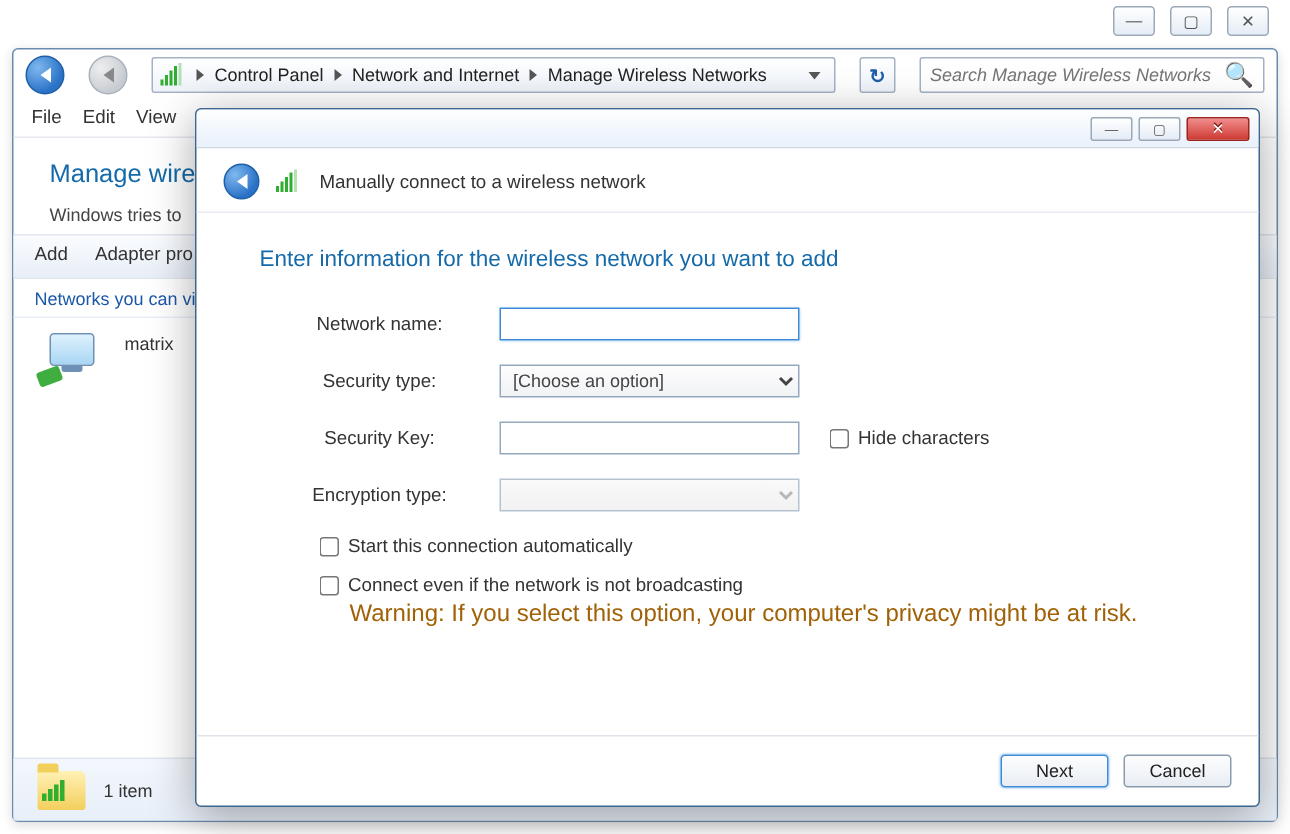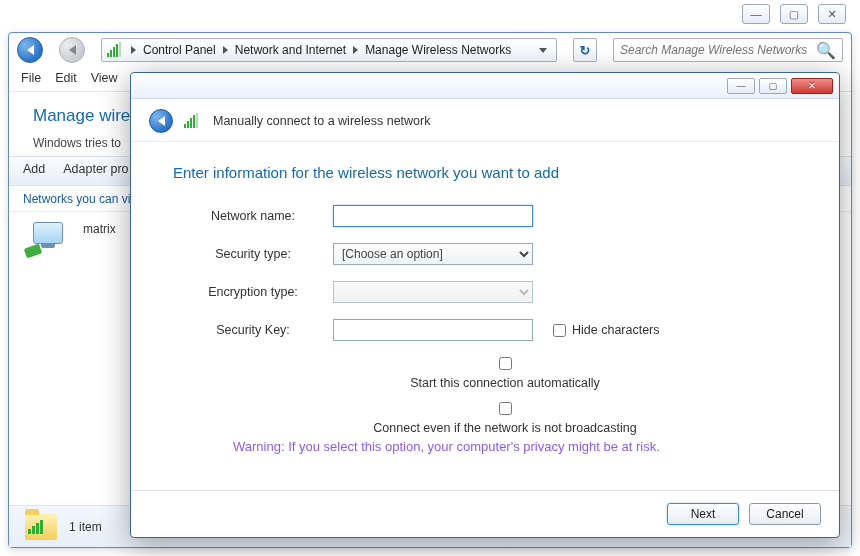--- a/index.html
+++ b/index.html
@@ -76,23 +76,23 @@
   .dlgbody{ flex:1; padding:22px 42px 0;}
   .dlgbody h2{ font-size:15px; font-weight:normal; color:#156aa9; margin-bottom:24px;}
   .formrow{ display:flex; align-items:center; margin-bottom:16px; font-size:12.5px; color:#333;}
   .formrow label{ width:160px;text-align:center;}
   .txt{ width:200px; height:22px; border:1px solid #95a9be; padding:0 4px; font-size:12.5px;}
   .txt.focus{ border-color:#3d8bd8; box-shadow:0 0 2px #8fc1ee;}
   select.sel{ width:200px; height:22px; border:1px solid #95a9be; font-size:12px; background:linear-gradient(#fdfdfe,#f1f2f4); color:#444; padding-left:4px;}
   select.sel:disabled{ color:#999; background:linear-gradient(#f8f8f8,#ededed);}
   .checkwrap{ display:flex; align-items:center; gap:6px; font-size:12.5px; color:#333;}
   .checkwrap.ml{ margin-left:20px;}
-  .checkwrap.mb{ margin-bottom:12px; margin-left:40px;flex-direction:column;}
+  .checkwrap.mb{ margin-bottom:12px; margin-left:40px;}
   .checkwrap input{ width:13px; height:13px;}
-  .warning{ font-size:13px; color:#8b5cf6; margin-left:60px;}
+  .warning{ font-size:16px; color:#a16207; margin-left:60px;}
   
   .dlgfooter{ border-top:1px solid #e0e4ea; padding:12px 18px; display:flex; justify-content:flex-end; gap:10px;}
   .btn{ min-width:72px; height:22px; border:1px solid #8a9cae; border-radius:3px; background:linear-gradient(#fdfdfe,#e8edf4); font-size:12px; color:#222; cursor:default;}
   .btn.primary{ border-color:#3d8bd8; box-shadow:0 0 2px #8fc1ee;}
 </style>
 </head>
 <body>
 
 <div class="explorer-topcontrols">
   <div class="wctrl">—</div>
@@ -193,31 +193,31 @@
       <label>Network name:</label>
       <input class="txt focus" value="" style="">
     </div>
     <div class="formrow">
       <label>Security type:</label>
       <select class="sel">
         <option>[Choose an option]</option>
       </select>
     </div>
     <div class="formrow">
-      <label>Encryption type:</label>
-      <select class="sel" disabled=""><option></option></select>
-    </div>
-    <div class="formrow">
       <label>Security Key:</label>
       <input class="txt" value="" style="">
       <div class="checkwrap ml">
         <input type="checkbox" style="">
         <span>Hide characters</span>
       </div>
     </div>
+    <div class="formrow">
+      <label>Encryption type:</label>
+      <select class="sel" disabled=""><option></option></select>
+    </div>
 
     <div class="checkwrap mb">
       <input type="checkbox" style="">
       <span>Start this connection automatically</span>
     </div>
     <div class="checkwrap mb" style="margin-bottom:4px;">
       <input type="checkbox" style="">
       <span>Connect even if the network is not broadcasting</span>
     </div>
     <div class="warning">Warning: If you select this option, your computer's privacy might be at risk.</div>

